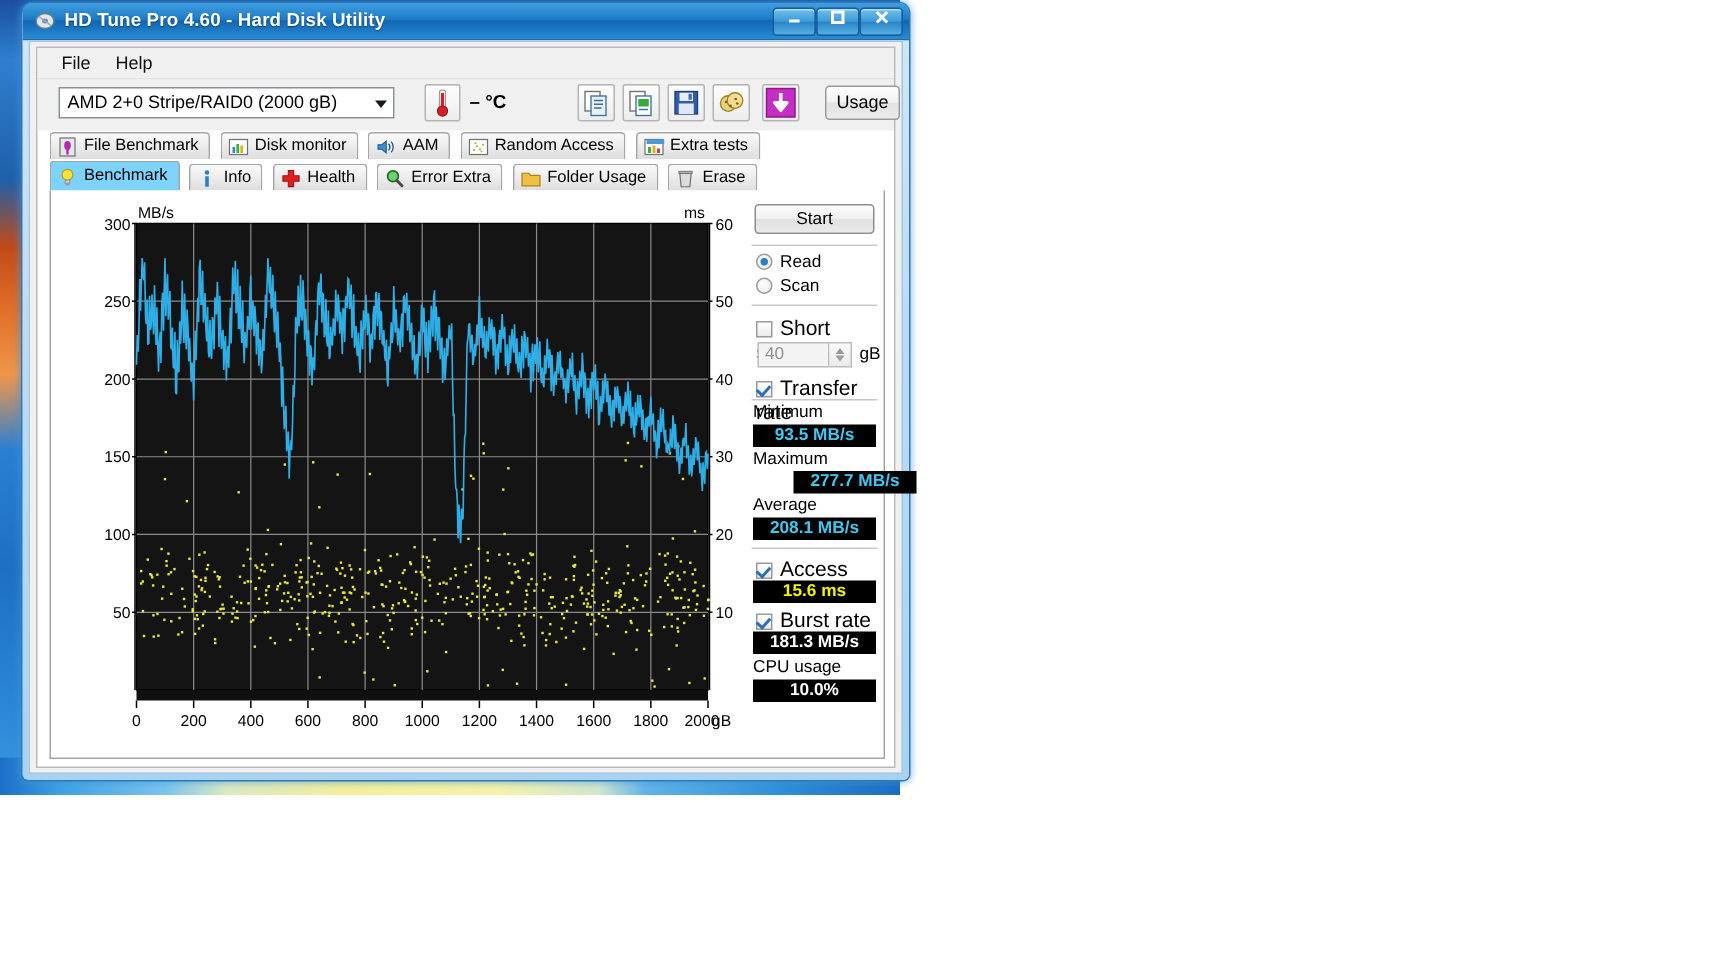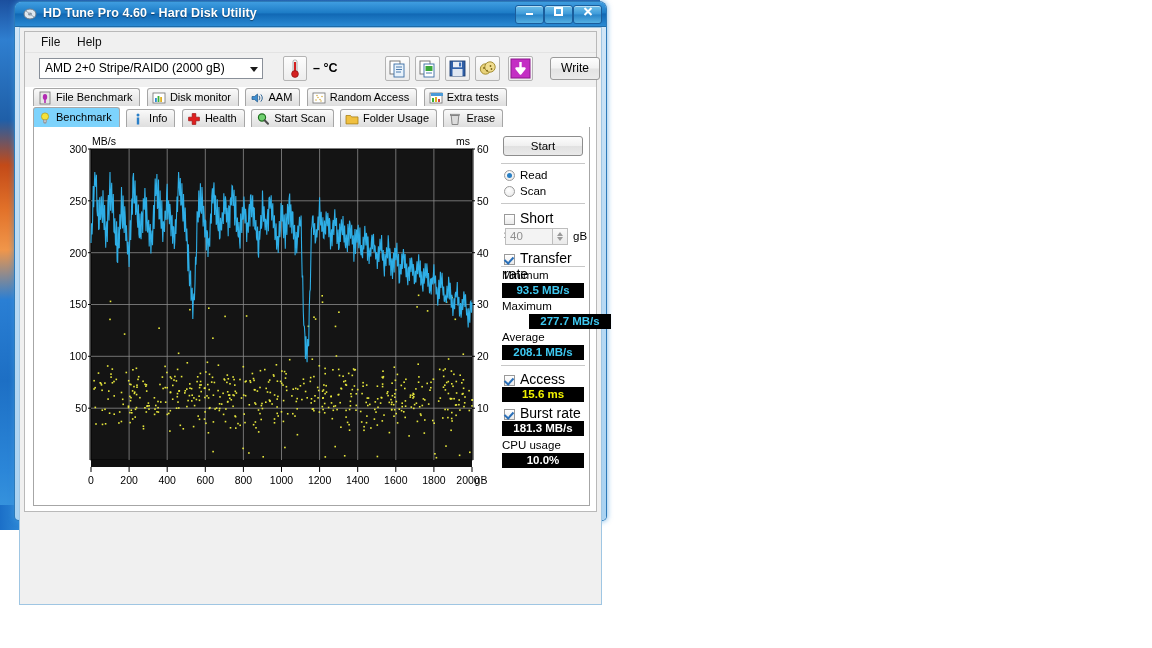--- a/index.html
+++ b/index.html
@@ -57,21 +57,21 @@
     font-family:"Liberation Sans",sans-serif;
     box-shadow:inset 0 1px 0 rgba(255,255,255,.5);
     cursor:default;
   }
   #btn-min{right:62px;}
   #btn-max{right:33px;}
   #btn-close{right:4px;width:27px;}
   .wbtn svg{display:block;margin:auto;}
   
   #client{
-    position:absolute;left:4px;top:25px;width:583px;height:578px;
+    position:absolute;left:4px;top:25px;width:583px;height:489px;
     background:#f0f0f0;
     border:1px solid #9fc6e3;
     box-sizing:border-box;
   }
   #inner{
     position:absolute;left:4px;top:3px;width:573px;height:481px;
     background:#ffffff;border:1px solid #b9b9b9;box-sizing:border-box;
   }
   
   #menubar{
@@ -305,21 +305,21 @@
         </svg>
       </div>
       <div class="tbtn" id="tb-down">
         <svg width="23" height="23" viewBox="0 0 23 23">
           <rect x="2" y="2" width="19" height="19" fill="#c42ec4" stroke="#8c168c" stroke-width="1"></rect>
           <path d="M11.5 5 L11.5 13 M7.5 11.5 L11.5 16.5 L15.5 11.5 Z" stroke="#fff" stroke-width="2.4" fill="#fff" stroke-linejoin="round"></path>
         </svg>
       </div>
 
       <div id="exit-btn">
-        <span>Write</span>
+        <span>Usage</span>
       </div>
     </div>
 
     <div id="tabrow1">
       <div class="tab">
         <span class="ticon">
           <svg width="14" height="14" viewBox="0 0 14 14">
             <rect x="2" y="1" width="10" height="12" fill="#e7e7e7" stroke="#707070" stroke-width="0.8"></rect>
             <ellipse cx="7" cy="6" rx="2.2" ry="3" fill="#b22ab2"></ellipse>
             <rect x="6.2" y="8" width="1.6" height="4" fill="#b22ab2"></rect>
@@ -403,21 +403,21 @@
         </span>
         <span>Health</span>
       </div>
       <div class="tab">
         <span class="ticon">
           <svg width="14" height="14" viewBox="0 0 14 14">
             <circle cx="6" cy="5.5" r="3.6" fill="#6fd06f" stroke="#1d6e1d" stroke-width="1.1"></circle>
             <path d="M8.6 8.3 L12 11.8" stroke="#4a4a4a" stroke-width="2" stroke-linecap="round"></path>
           </svg>
         </span>
-        <span>Start Scan</span>
+        <span>Error Extra</span>
       </div>
       <div class="tab">
         <span class="ticon">
           <svg width="14" height="14" viewBox="0 0 14 14">
             <path d="M1 3.5h4.5l1.2 1.4H13v7H1z" fill="#f0c040" stroke="#a8811a" stroke-width="0.8"></path>
           </svg>
         </span>
         <span>Folder Usage</span>
       </div>
       <div class="tab">

